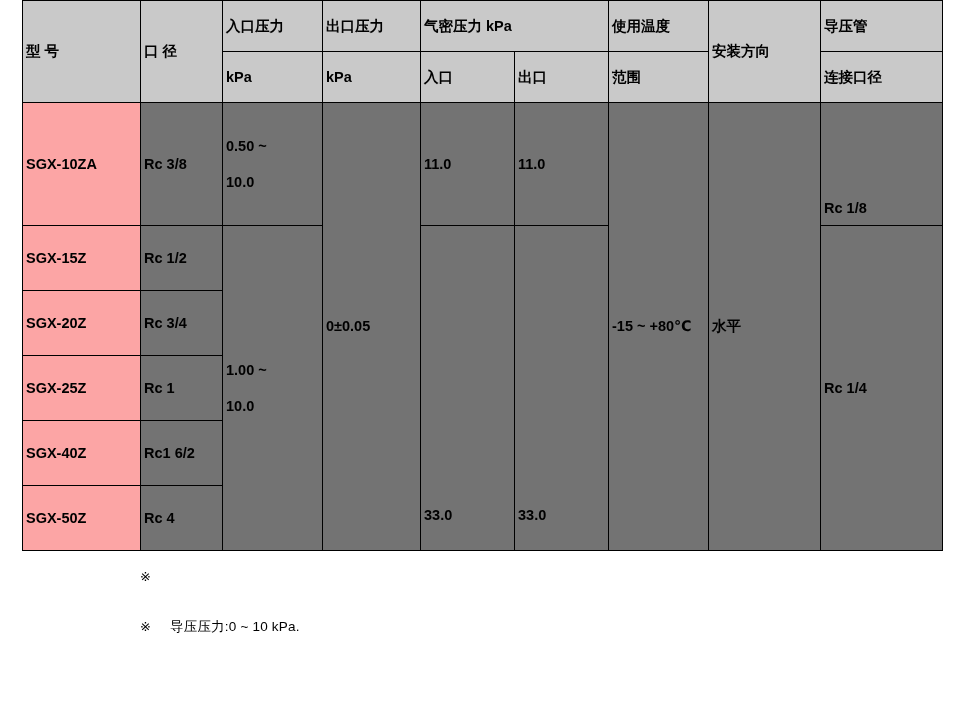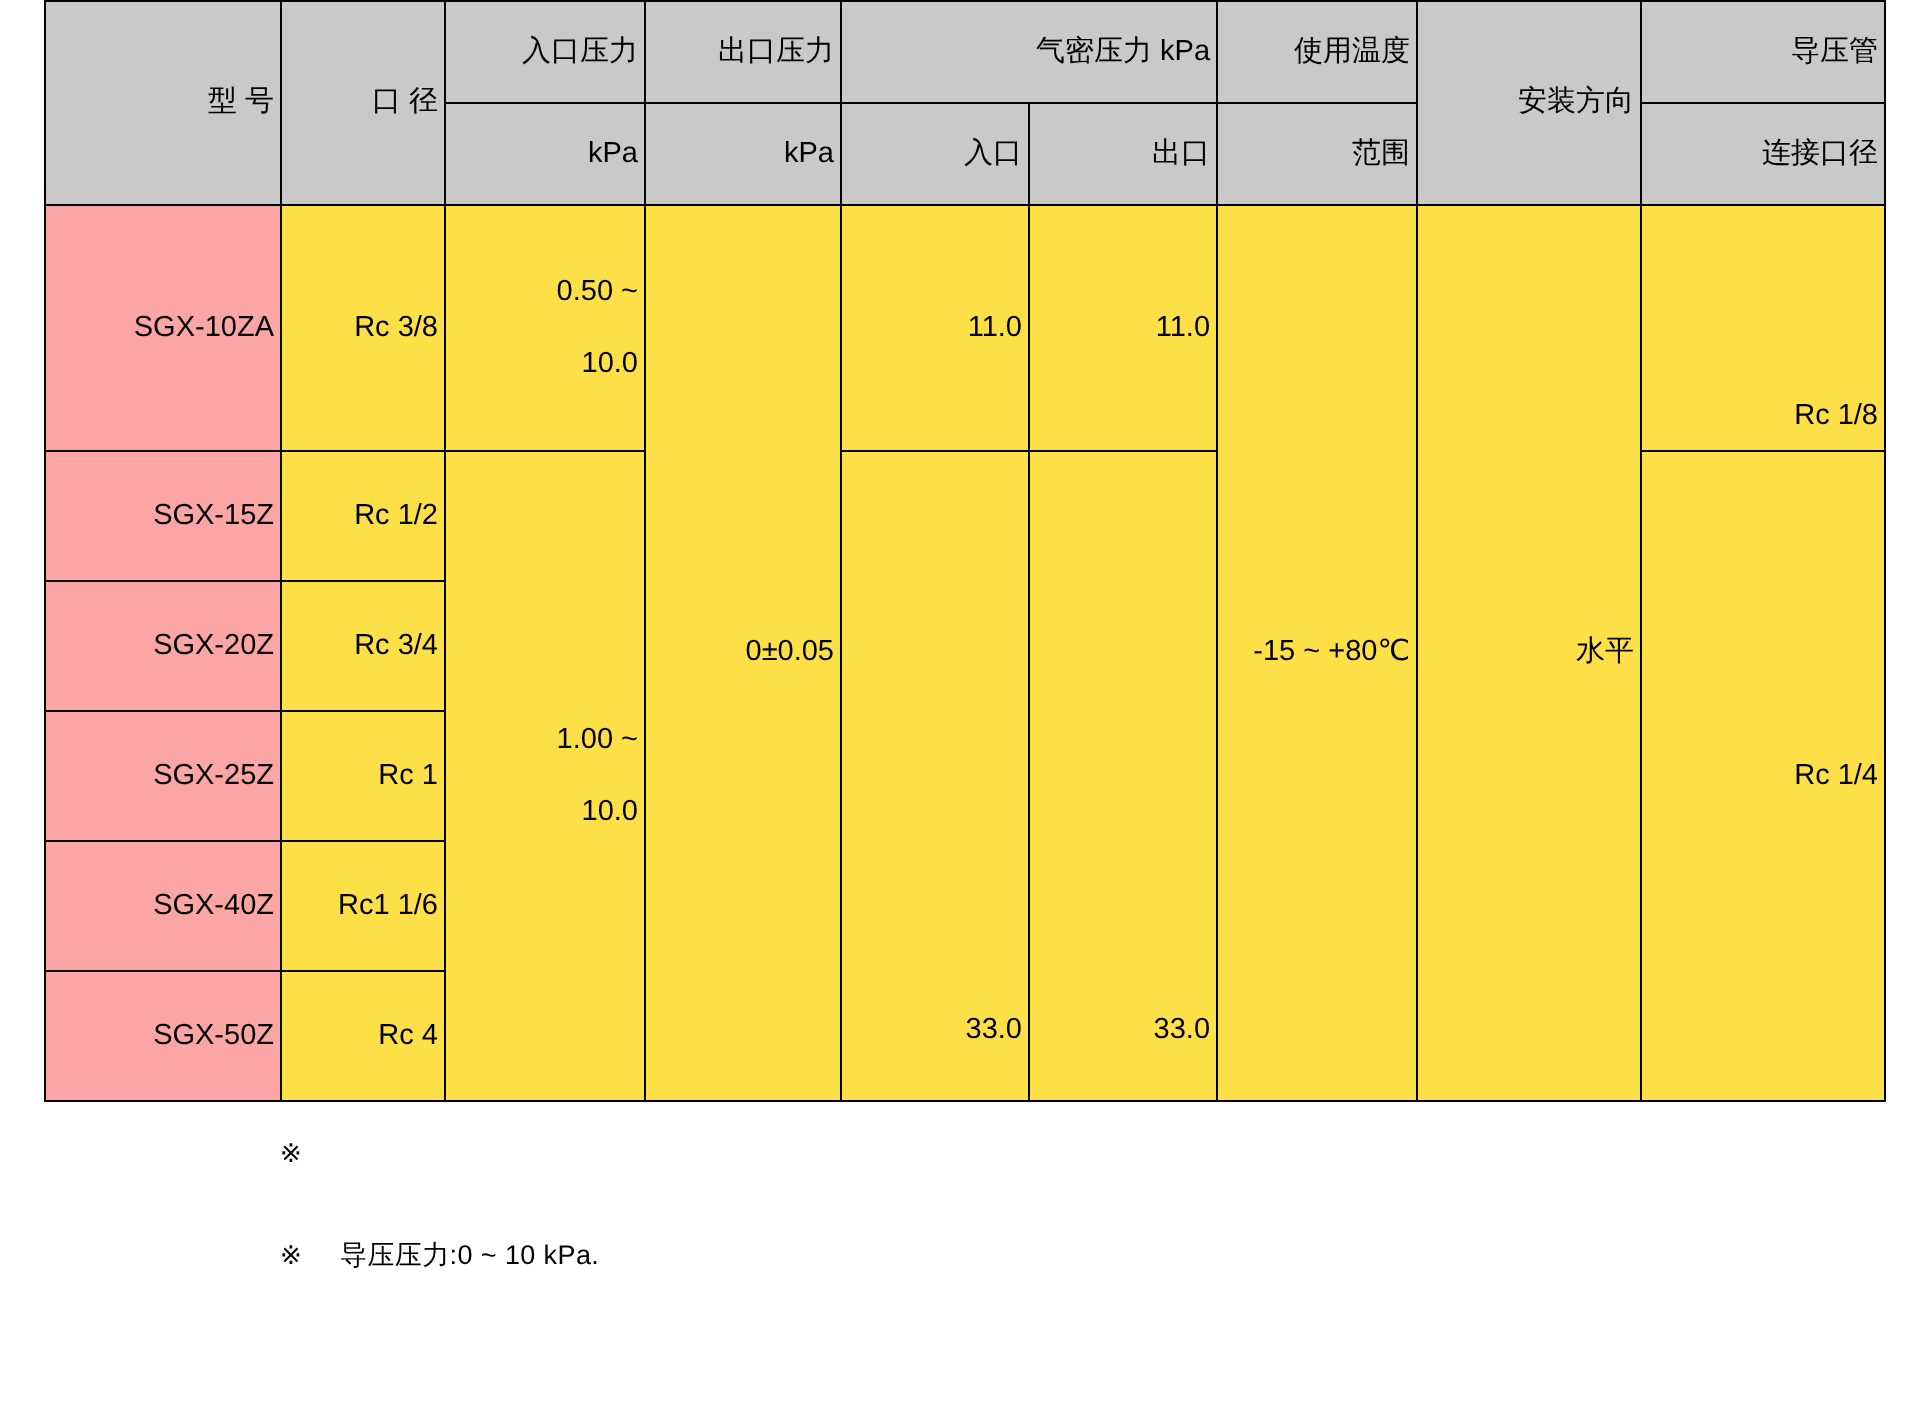--- a/index.html
+++ b/index.html
@@ -30,36 +30,36 @@
   }
   table.spec {
     border-collapse: collapse;
     table-layout: fixed;
     margin-left: 22px;
     width: 920px;
     background: #ffffff;
   }
   table.spec td, table.spec th {
     border: 1px solid #000000;
-    text-align: right;
+    text-align: left;
     vertical-align: middle;
     font-size: 14.5px;
-    font-weight: normal;
+    font-weight: bold;
     padding: 2px 3px;
     line-height: 1.55;
   }
   .hdr {
     background: #c9c9c9;
   }
   .modelcell {
     background: #fca5a5;
     height: 60px;
   }
   .bodycell {
-    background: #fde047;
+    background: #737373;
   }
   .two-line span {
     display: block;
   }
   .gap {
     height: 14px;
   }
   .notes {
     margin: 18px 0 0 140px;
     font-size: 13.5px;
@@ -153,21 +153,21 @@
         <td class="bodycell">Rc 3/4</td>
       </tr>
 
       <tr>
         <td class="modelcell" style="height:60px">SGX-25Z</td>
         <td class="bodycell">Rc 1</td>
       </tr>
 
       <tr>
         <td class="modelcell" style="height:60px">SGX-40Z</td>
-        <td class="bodycell">Rc1 1/6</td>
+        <td class="bodycell">Rc1 6/2</td>
       </tr>
 
       <tr>
         <td class="modelcell" style="height:60px">SGX-50Z</td>
         <td class="bodycell">Rc 4</td>
       </tr>
     </tbody>
   </table>
 
   <div class="notes">

